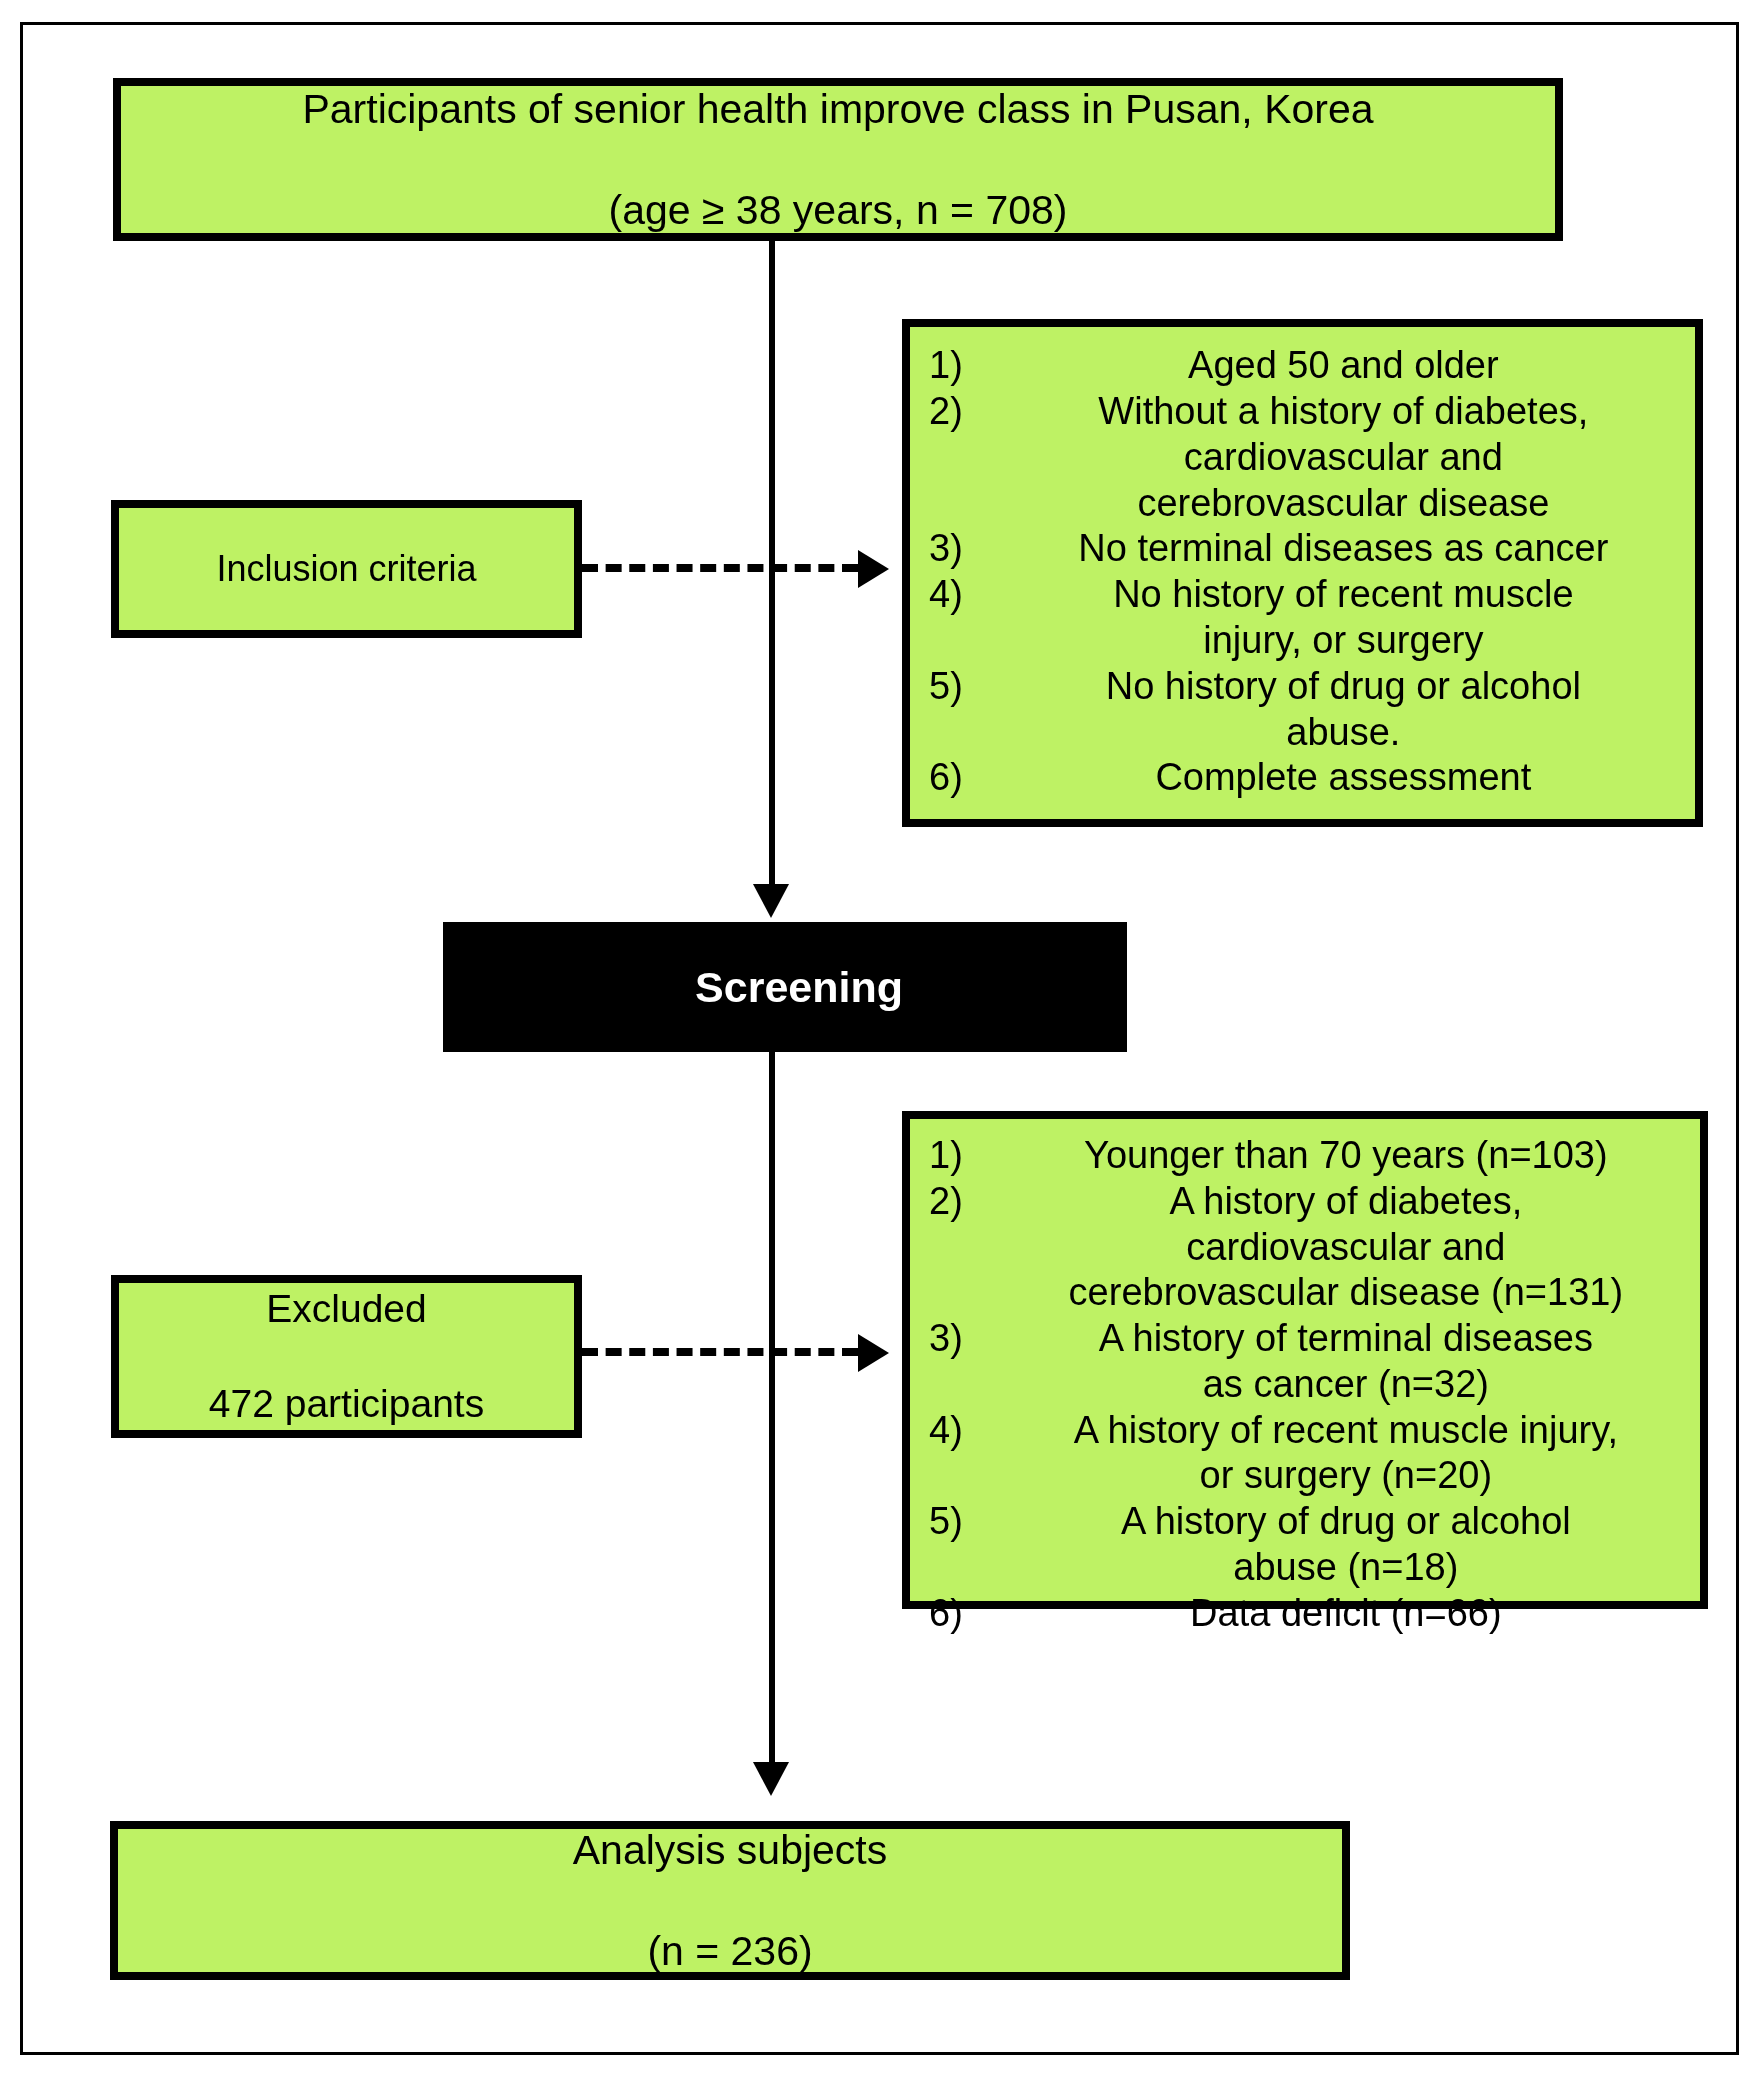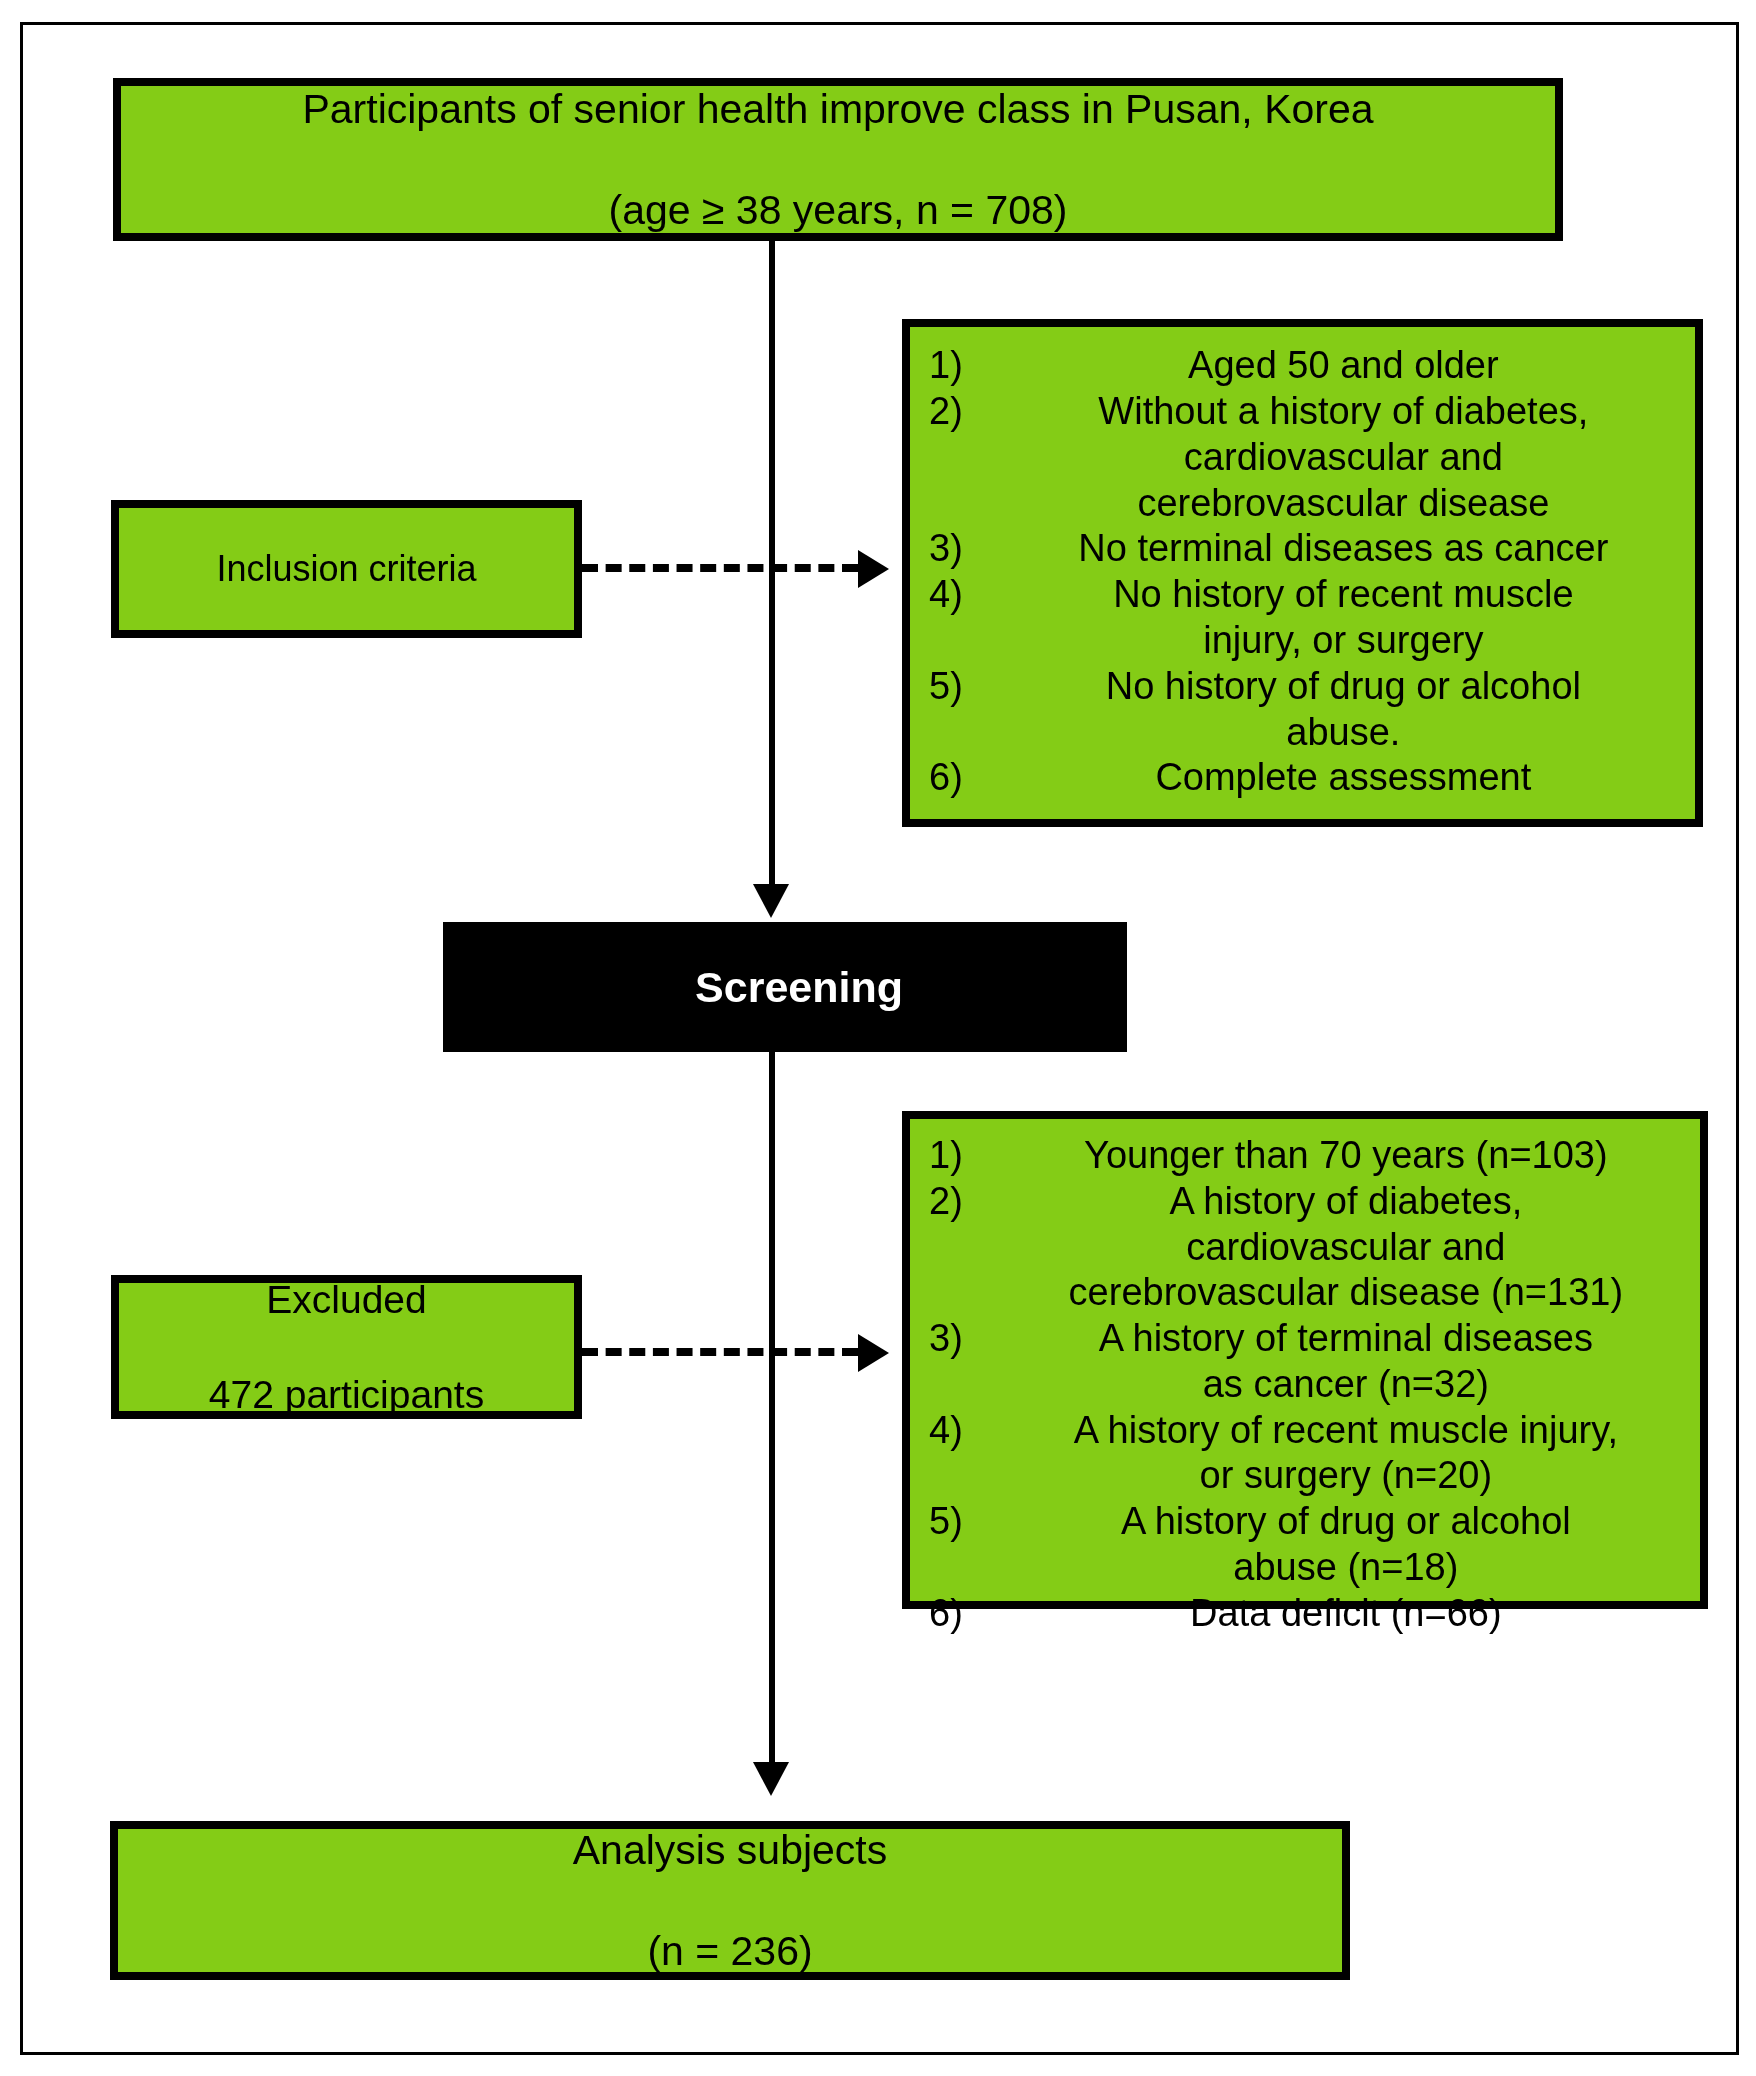--- a/index.html
+++ b/index.html
@@ -23,21 +23,21 @@
     top: 22px;
     width: 1719px;
     height: 2033px;
     border: 3.1px solid #000000;
     box-sizing: border-box;
   }
 
   
   .box {
     position: absolute;
-    background: #84cc16;
+    background: #bef264;
     border: 8.2px solid #000000;
     box-sizing: border-box;
     display: flex;
     align-items: center;
     justify-content: center;
     text-align: center;
     color: #000000;
   }
 
   .box-text {
@@ -88,21 +88,21 @@
     font-size: 43px;
     font-weight: bold;
     padding-left: 28px;
   }
 
   
   #excluded-box {
     left: 111px;
     top: 1275px;
     width: 471px;
-    height: 144px;
+    height: 163px;
     font-size: 39px;
   }
 
   
   #exclusion-list-box {
     left: 902px;
     top: 1111px;
     width: 806px;
     height: 498px;
     display: block;

